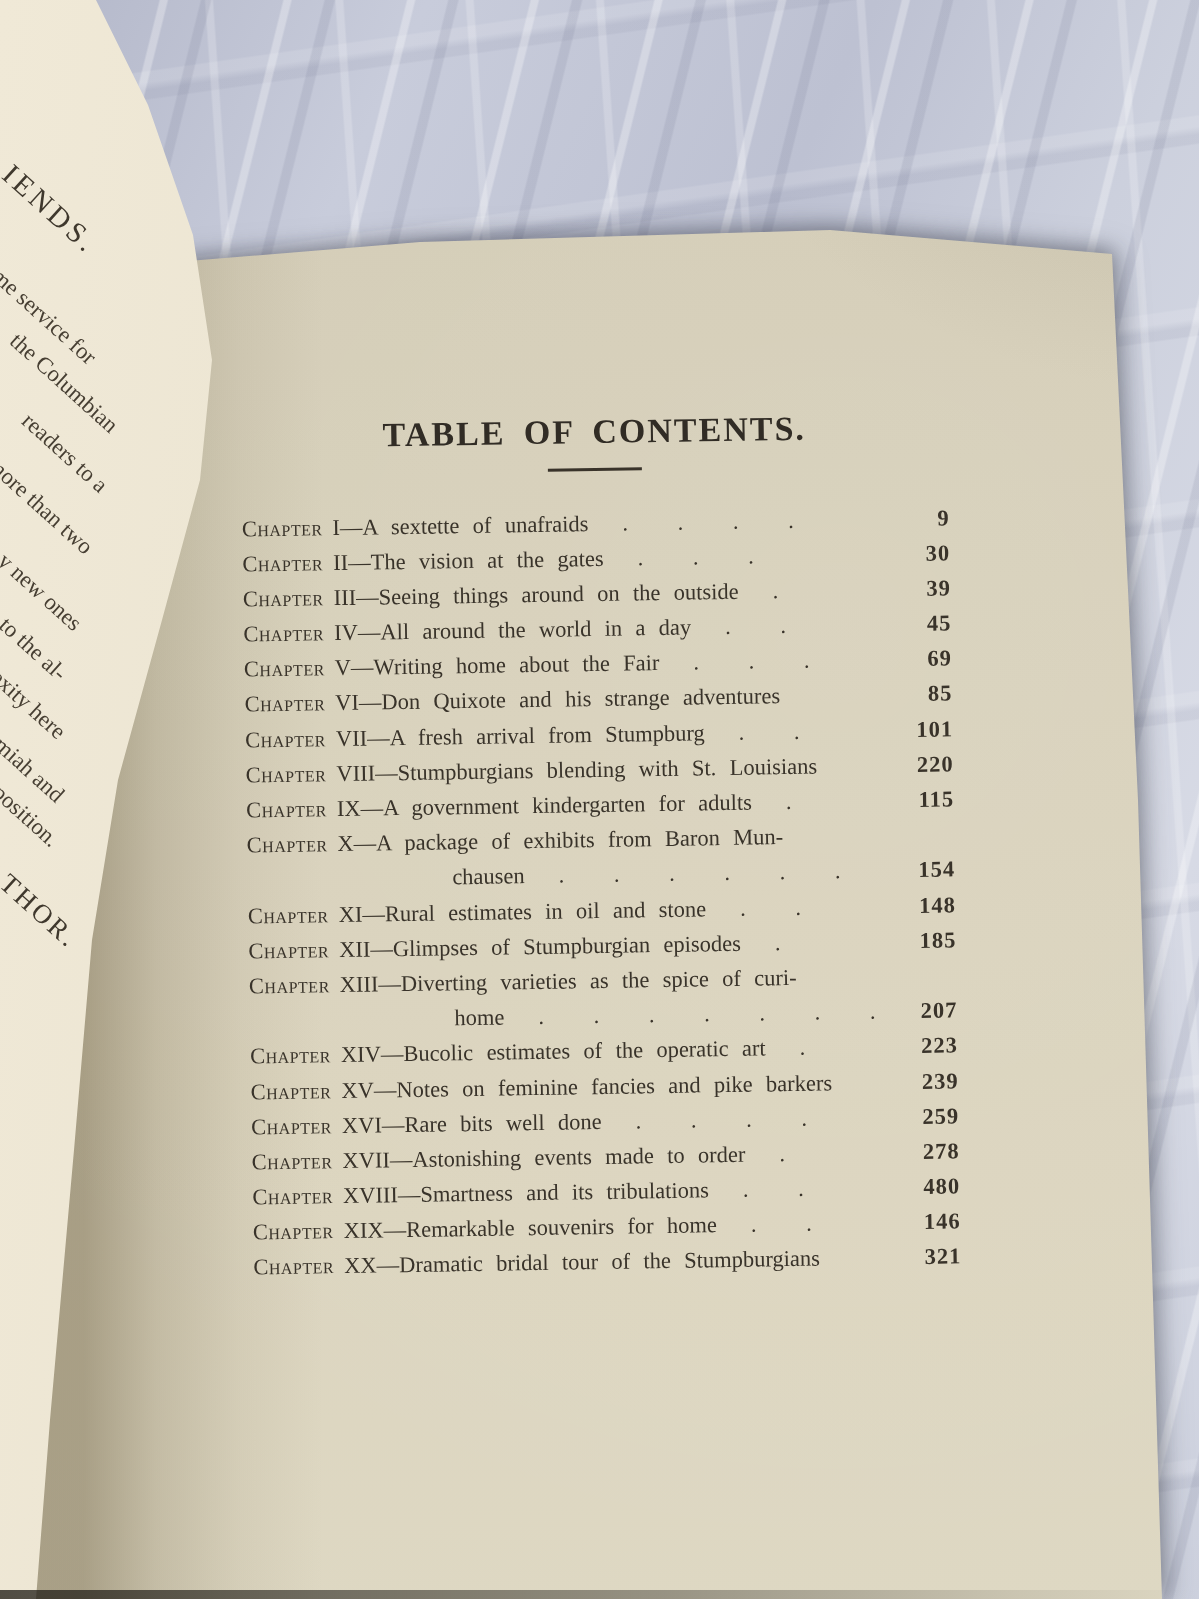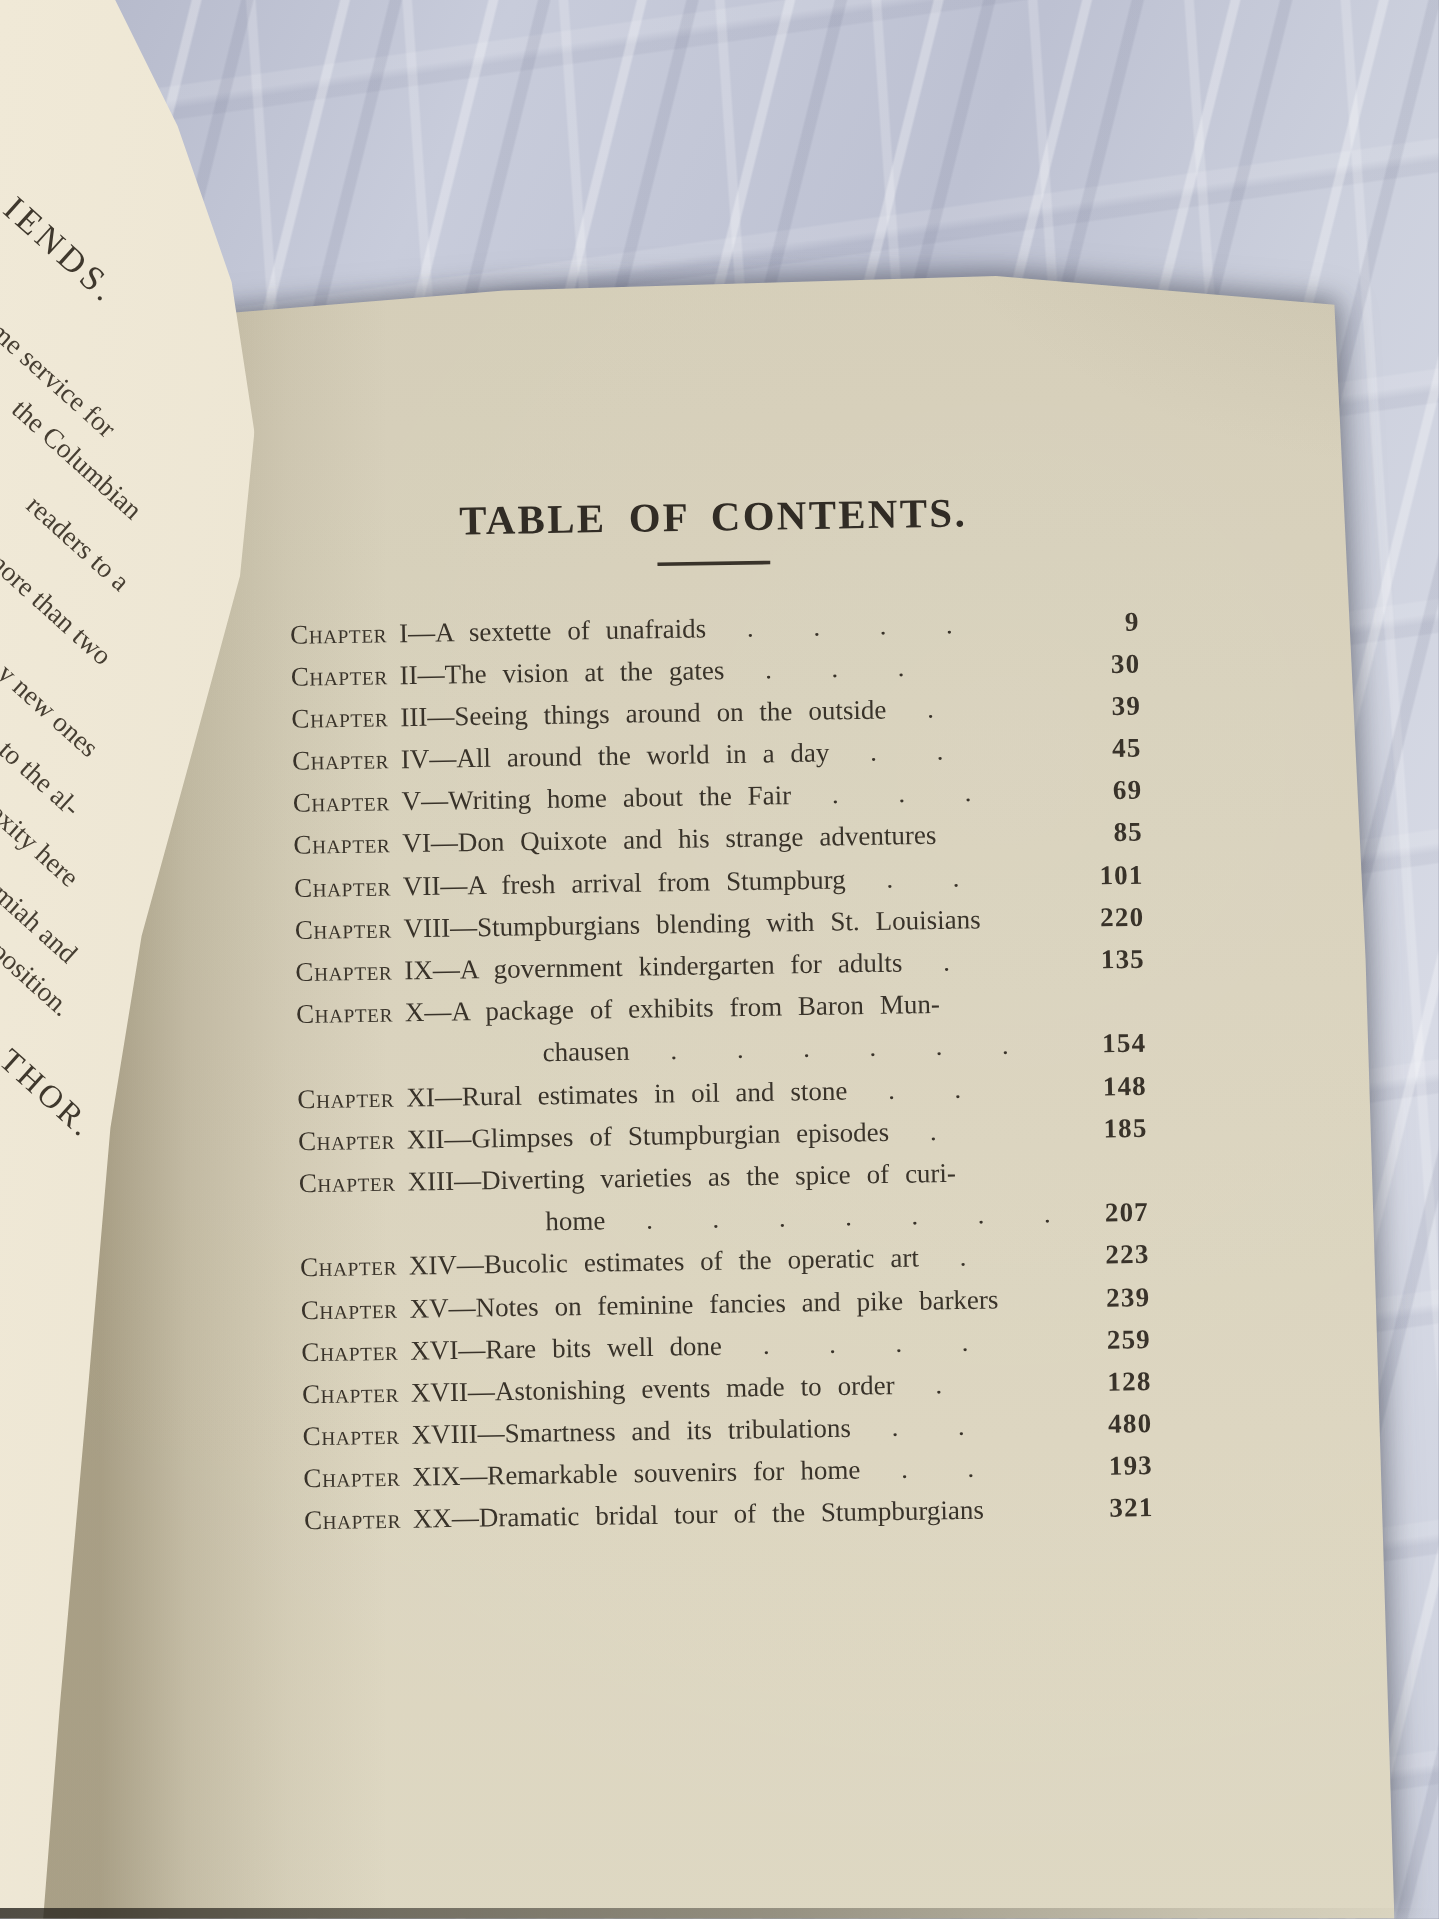--- a/index.html
+++ b/index.html
@@ -192,21 +192,21 @@
       <span class="pagenum">220</span>
     </div>
 
   </div>
 
   <div class="entry">
     <div class="line line1">
       <span class="label">Chapter</span>
       <span class="rest">IX—A government kindergarten for adults</span>
       <span class="dots">.</span>
-      <span class="pagenum">135</span>
+      <span class="pagenum">115</span>
     </div>
 
   </div>
 
   <div class="entry">
     <div class="line line1">
       <span class="label">Chapter</span>
       <span class="rest">X—A package of exhibits from Baron Mun-</span>
       <span class="dots"></span>
       <span class="pagenum"></span>
@@ -280,41 +280,41 @@
       <span class="pagenum">259</span>
     </div>
 
   </div>
 
   <div class="entry">
     <div class="line line1">
       <span class="label">Chapter</span>
       <span class="rest">XVII—Astonishing events made to order</span>
       <span class="dots">.</span>
-      <span class="pagenum">128</span>
+      <span class="pagenum">278</span>
     </div>
 
   </div>
 
   <div class="entry">
     <div class="line line1">
       <span class="label">Chapter</span>
       <span class="rest">XVIII—Smartness and its tribulations</span>
       <span class="dots">. .</span>
       <span class="pagenum">480</span>
     </div>
 
   </div>
 
   <div class="entry">
     <div class="line line1">
       <span class="label">Chapter</span>
       <span class="rest">XIX—Remarkable souvenirs for home</span>
       <span class="dots">. .</span>
-      <span class="pagenum">193</span>
+      <span class="pagenum">146</span>
     </div>
 
   </div>
 
   <div class="entry">
     <div class="line line1">
       <span class="label">Chapter</span>
       <span class="rest">XX—Dramatic bridal tour of the Stumpburgians</span>
       <span class="dots"></span>
       <span class="pagenum">321</span>

